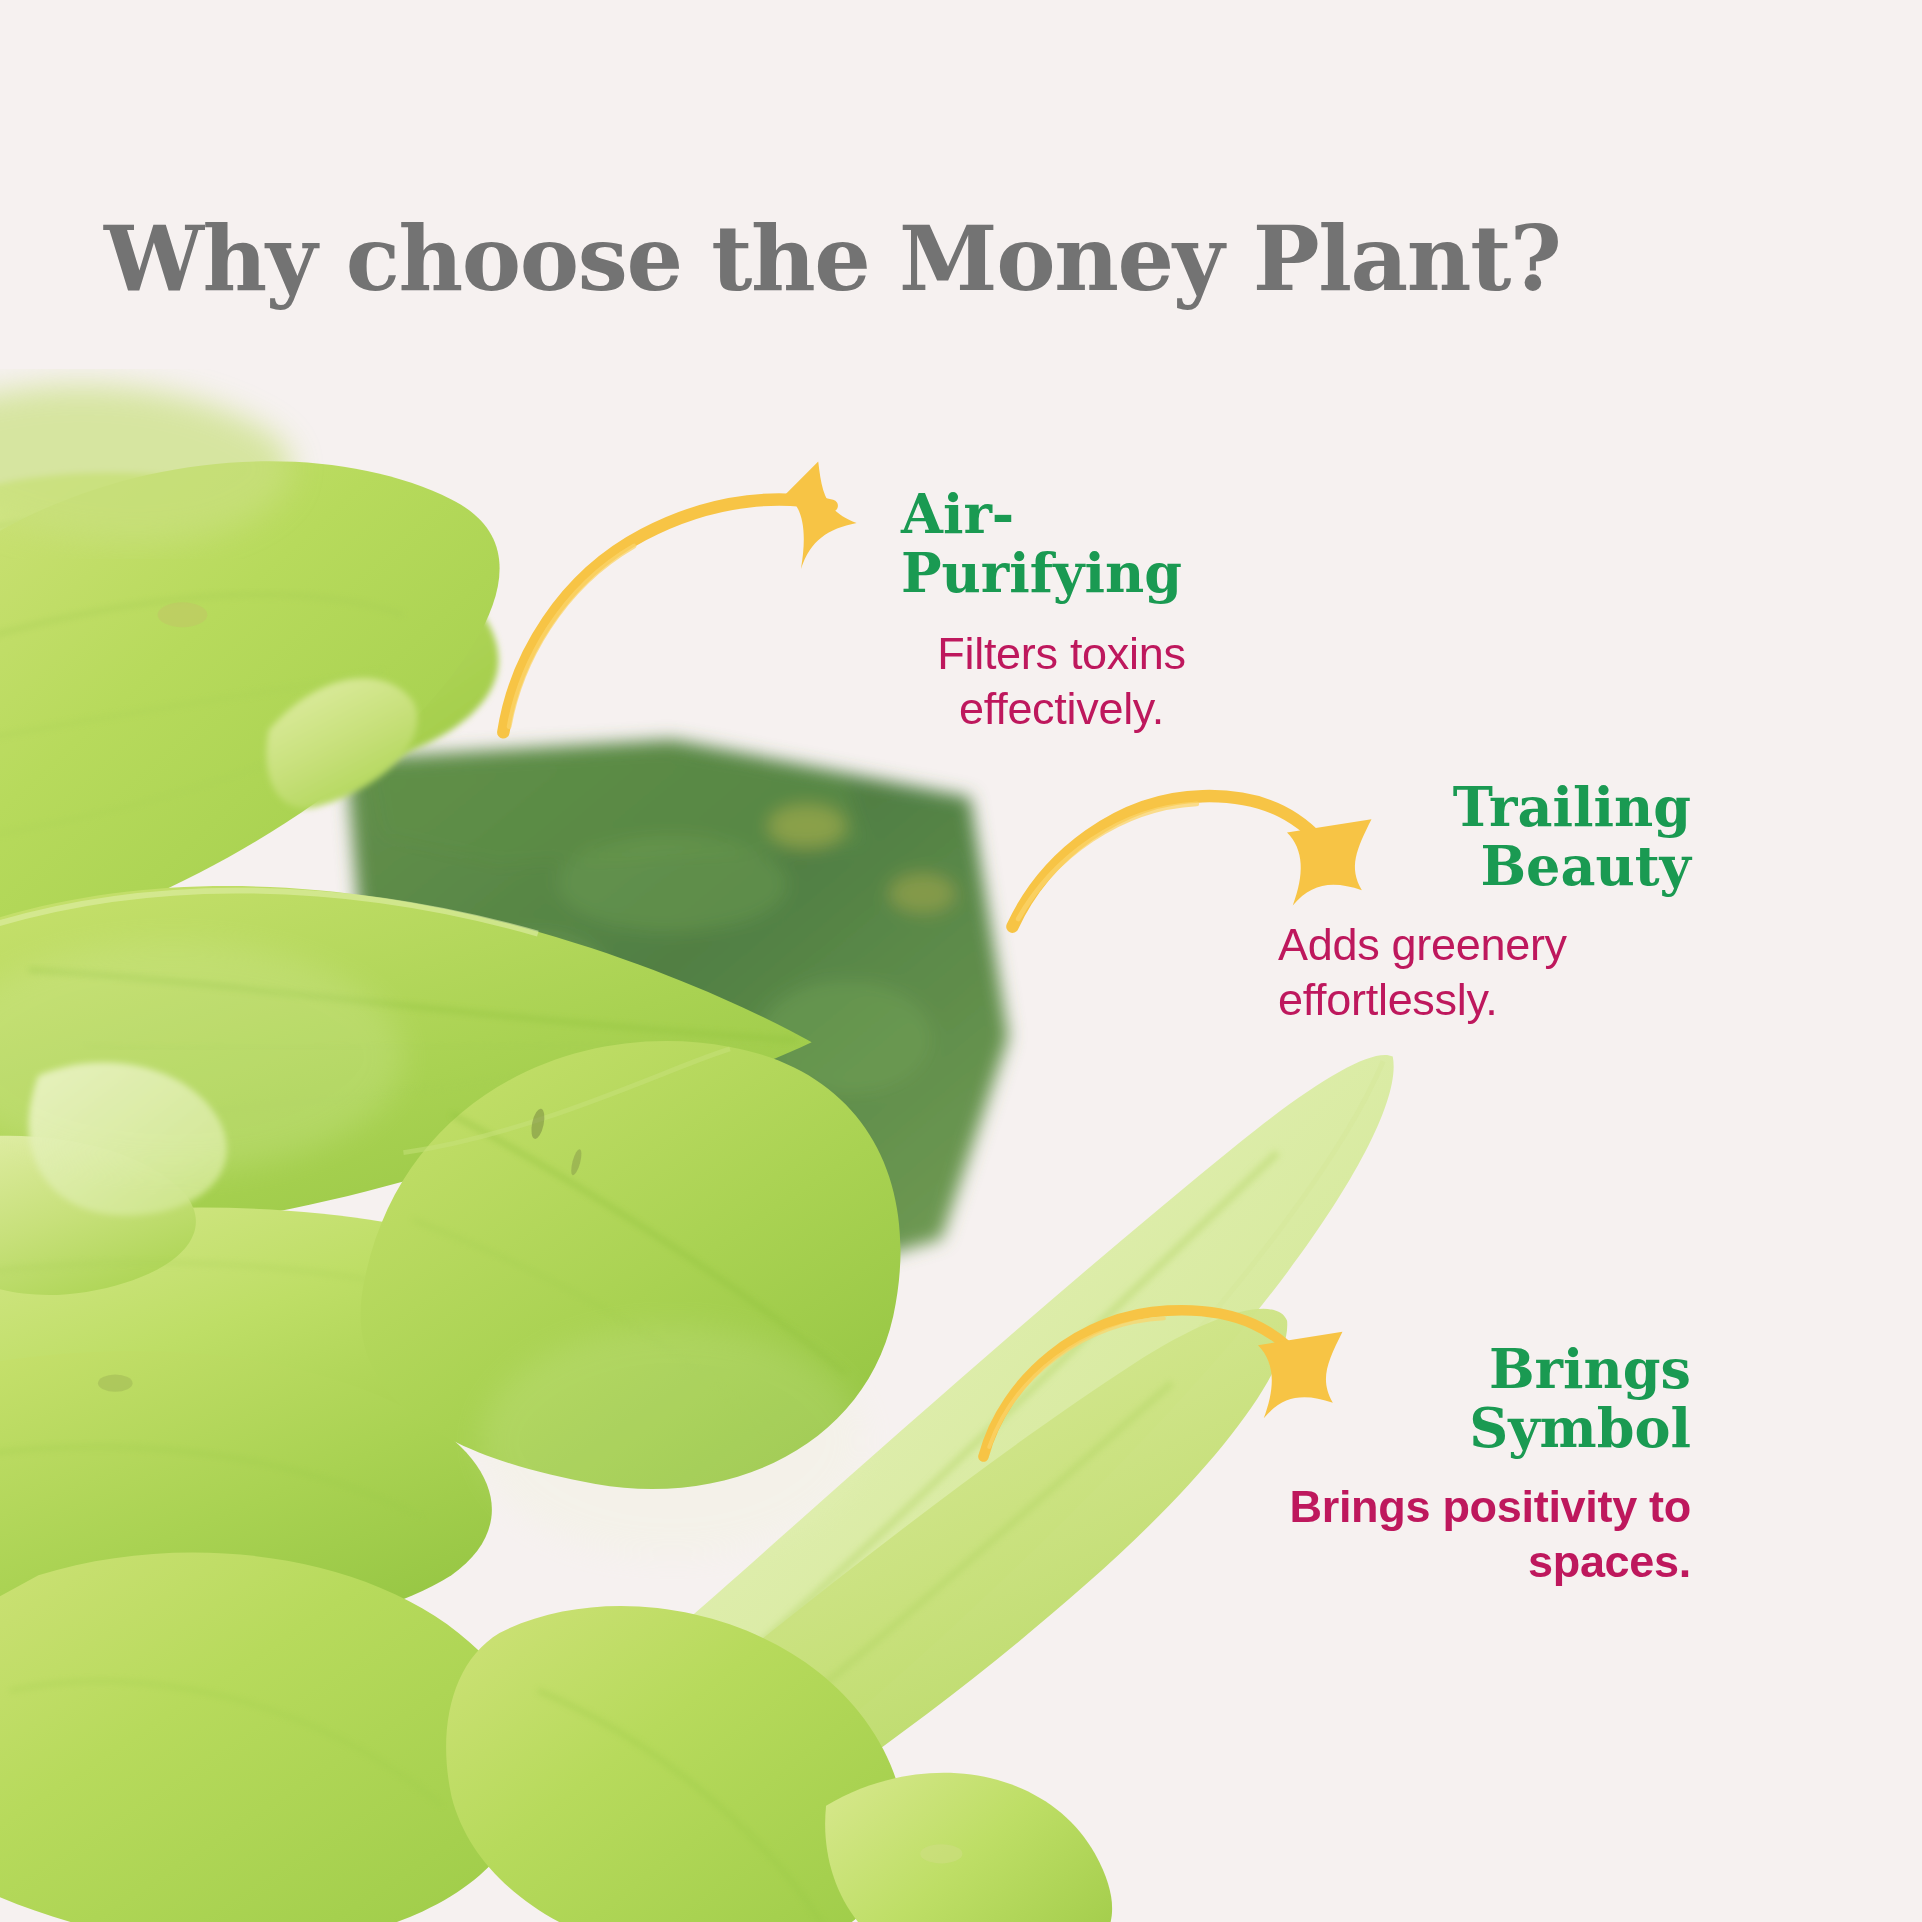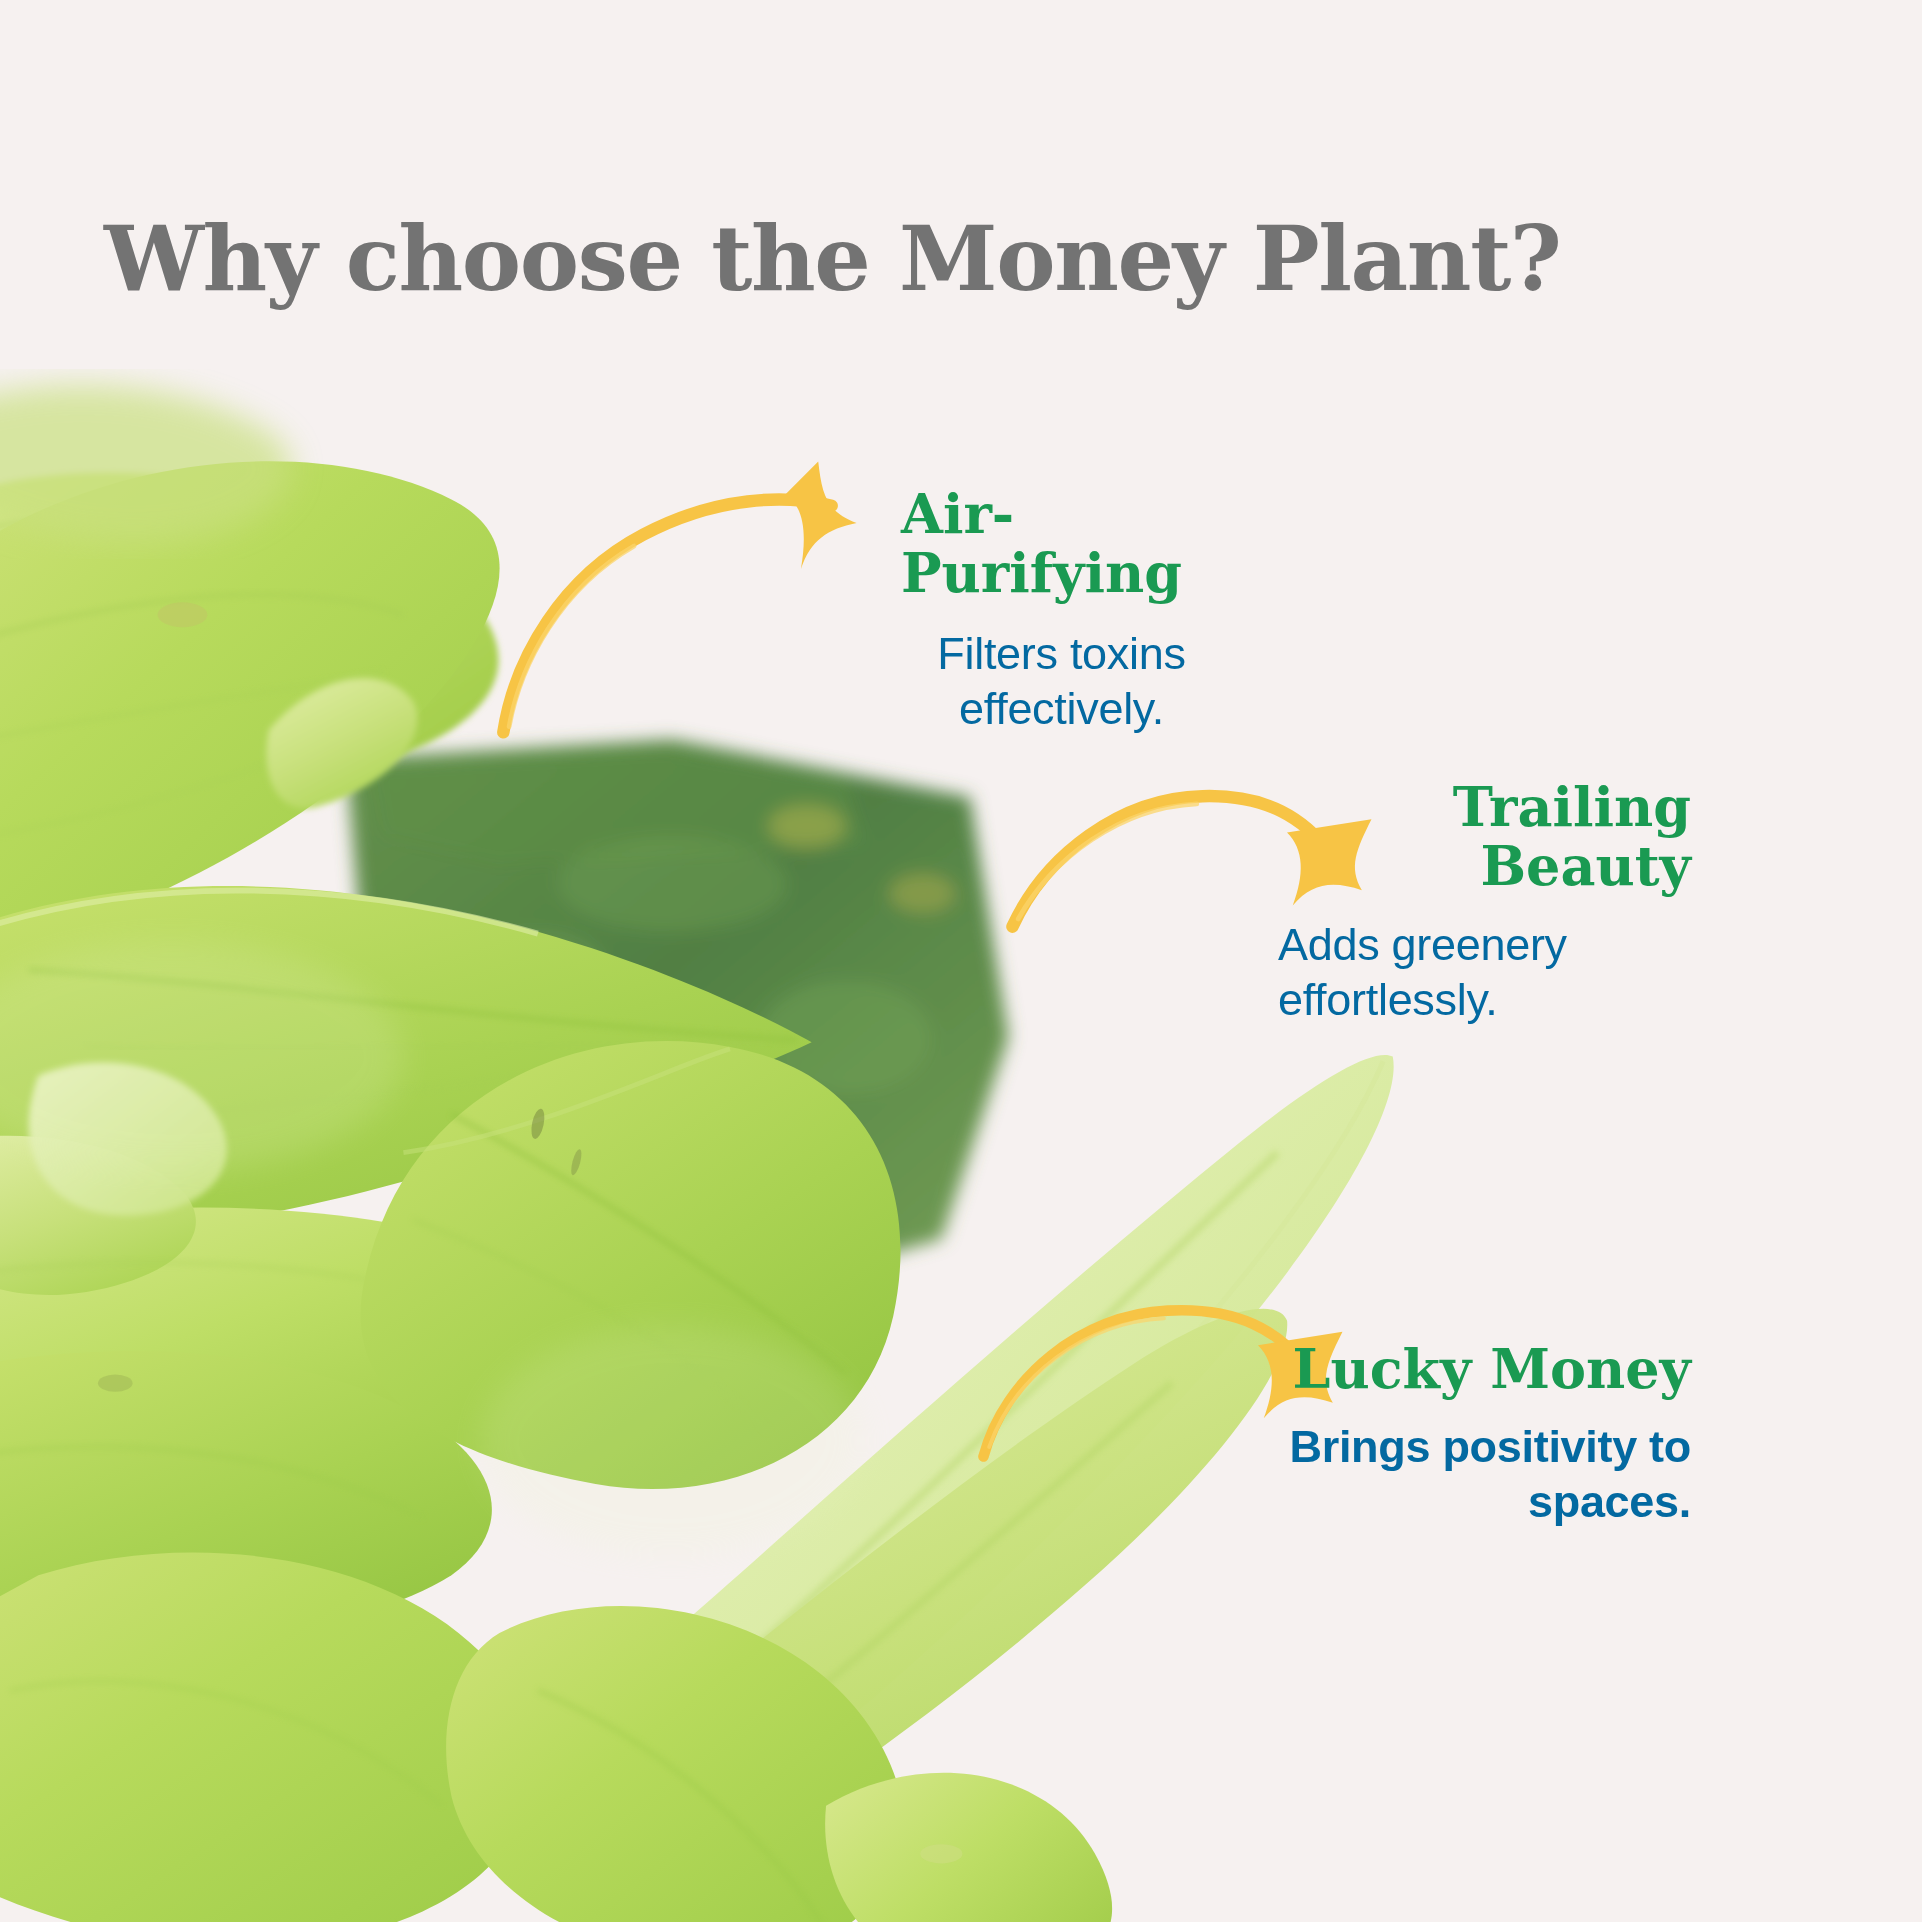--- a/index.html
+++ b/index.html
@@ -33,21 +33,21 @@
   .callout-title{
     font-family:"DejaVu Serif", serif;
     font-weight:700;
     color:#1a9a52;
     line-height:1.10;
     margin:0;
   }
   .callout-desc{
     font-family:"Liberation Sans", sans-serif;
     font-weight:400;
-    color:#0369a1;
+    color:#be185d;
     line-height:1.22;
     margin:0;
     letter-spacing:-0.3px;
   }
 
   
   #callout-1{left:884px;top:485px;width:403px;text-align:left;}
   #callout-1 .callout-title{font-size:54px;margin-left:17px;}
   #callout-1 .callout-desc{font-size:45px;margin-top:23px;text-align:center;width:355px;}
 
@@ -252,18 +252,18 @@
     <div class="callout-title">Air-Purifying</div>
     <div class="callout-desc">Filters toxins effectively.</div>
   </div>
 
   <div class="callout" id="callout-2">
     <div class="callout-title">Trailing Beauty</div>
     <div class="callout-desc">Adds greenery effortlessly.</div>
   </div>
 
   <div class="callout" id="callout-3">
-    <div class="callout-title">Lucky Money</div>
+    <div class="callout-title">Brings Symbol</div>
     <div class="callout-desc">Brings positivity to spaces.</div>
   </div>
 
 </div>
 
 
 </body></html>

